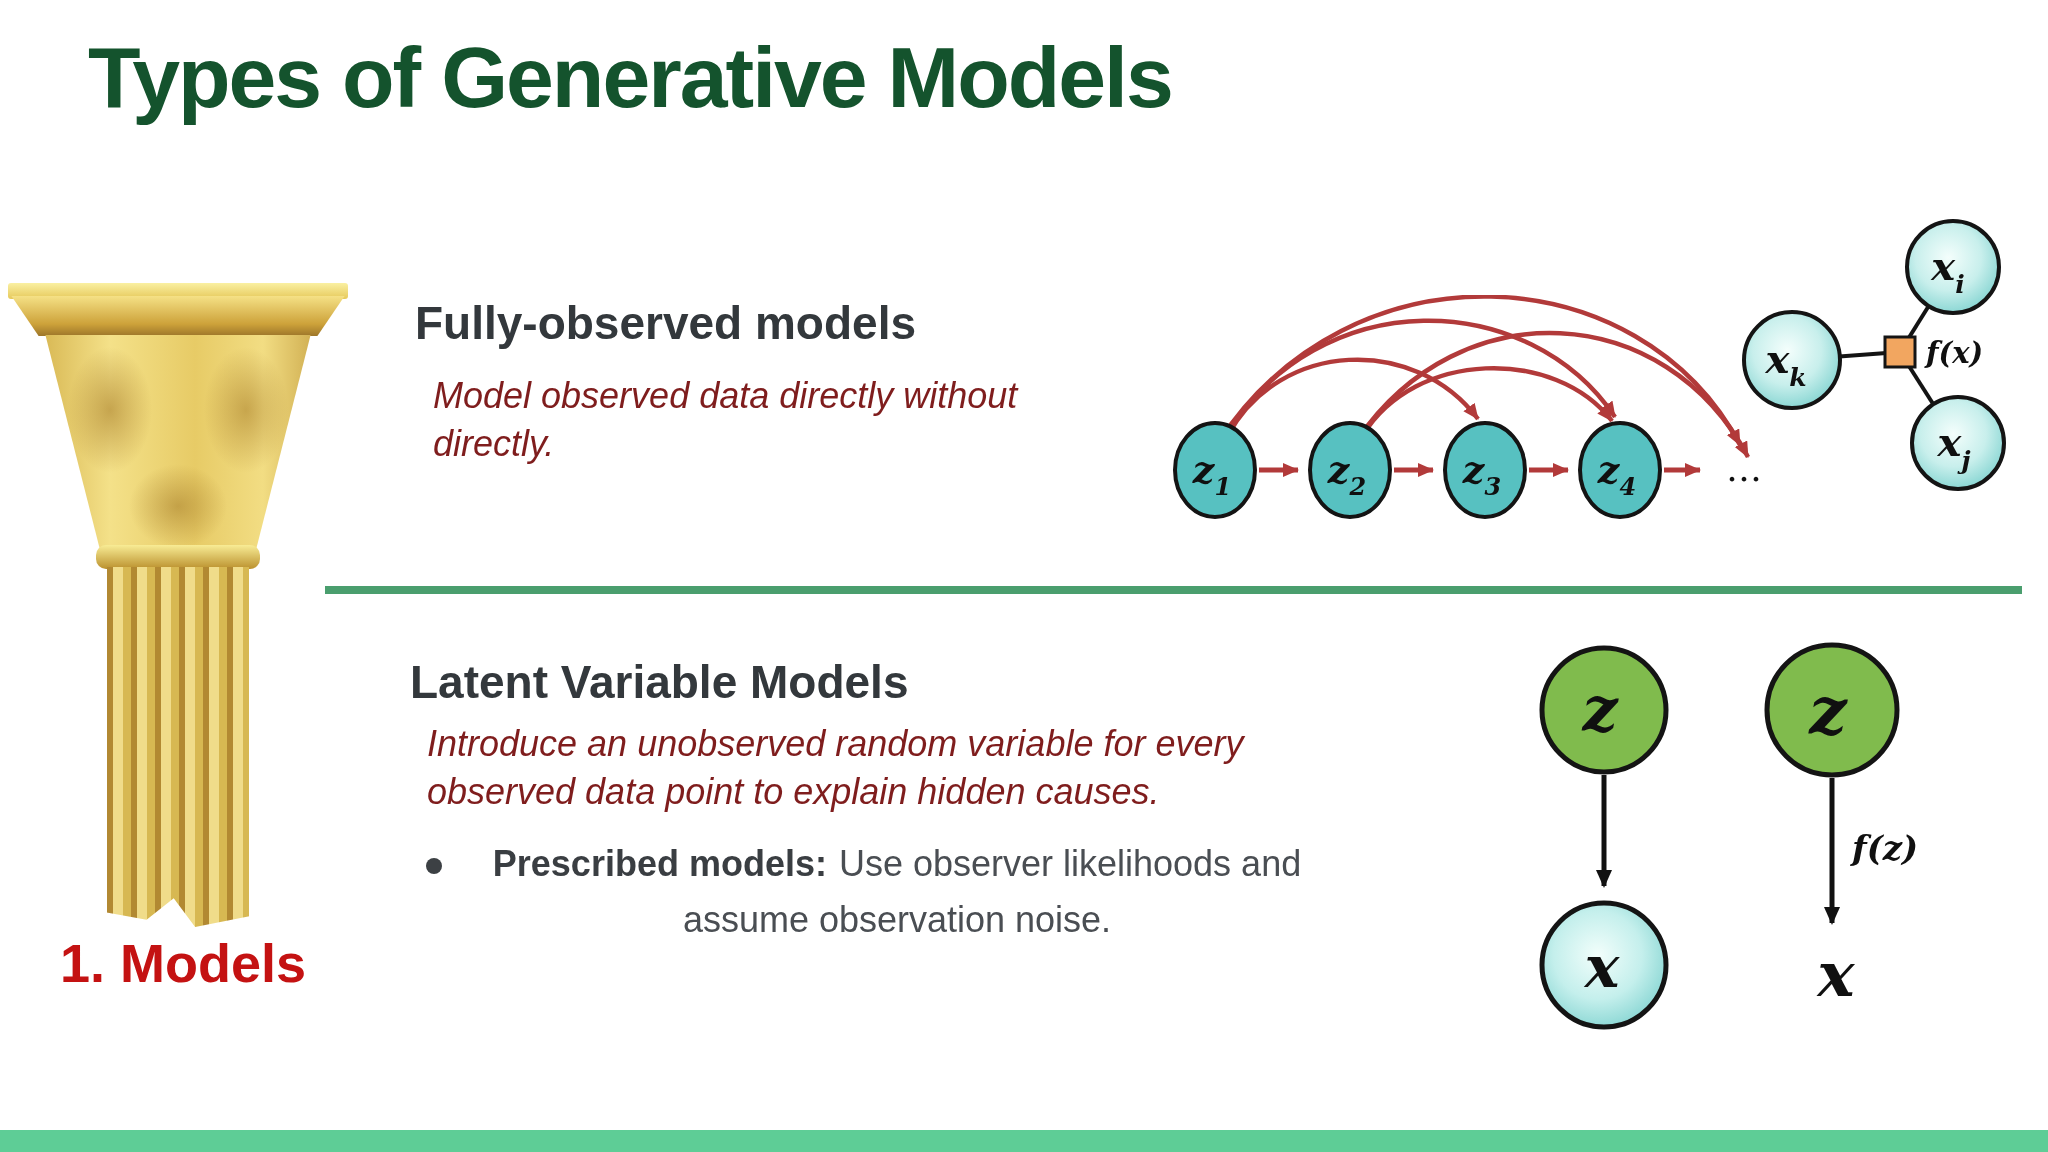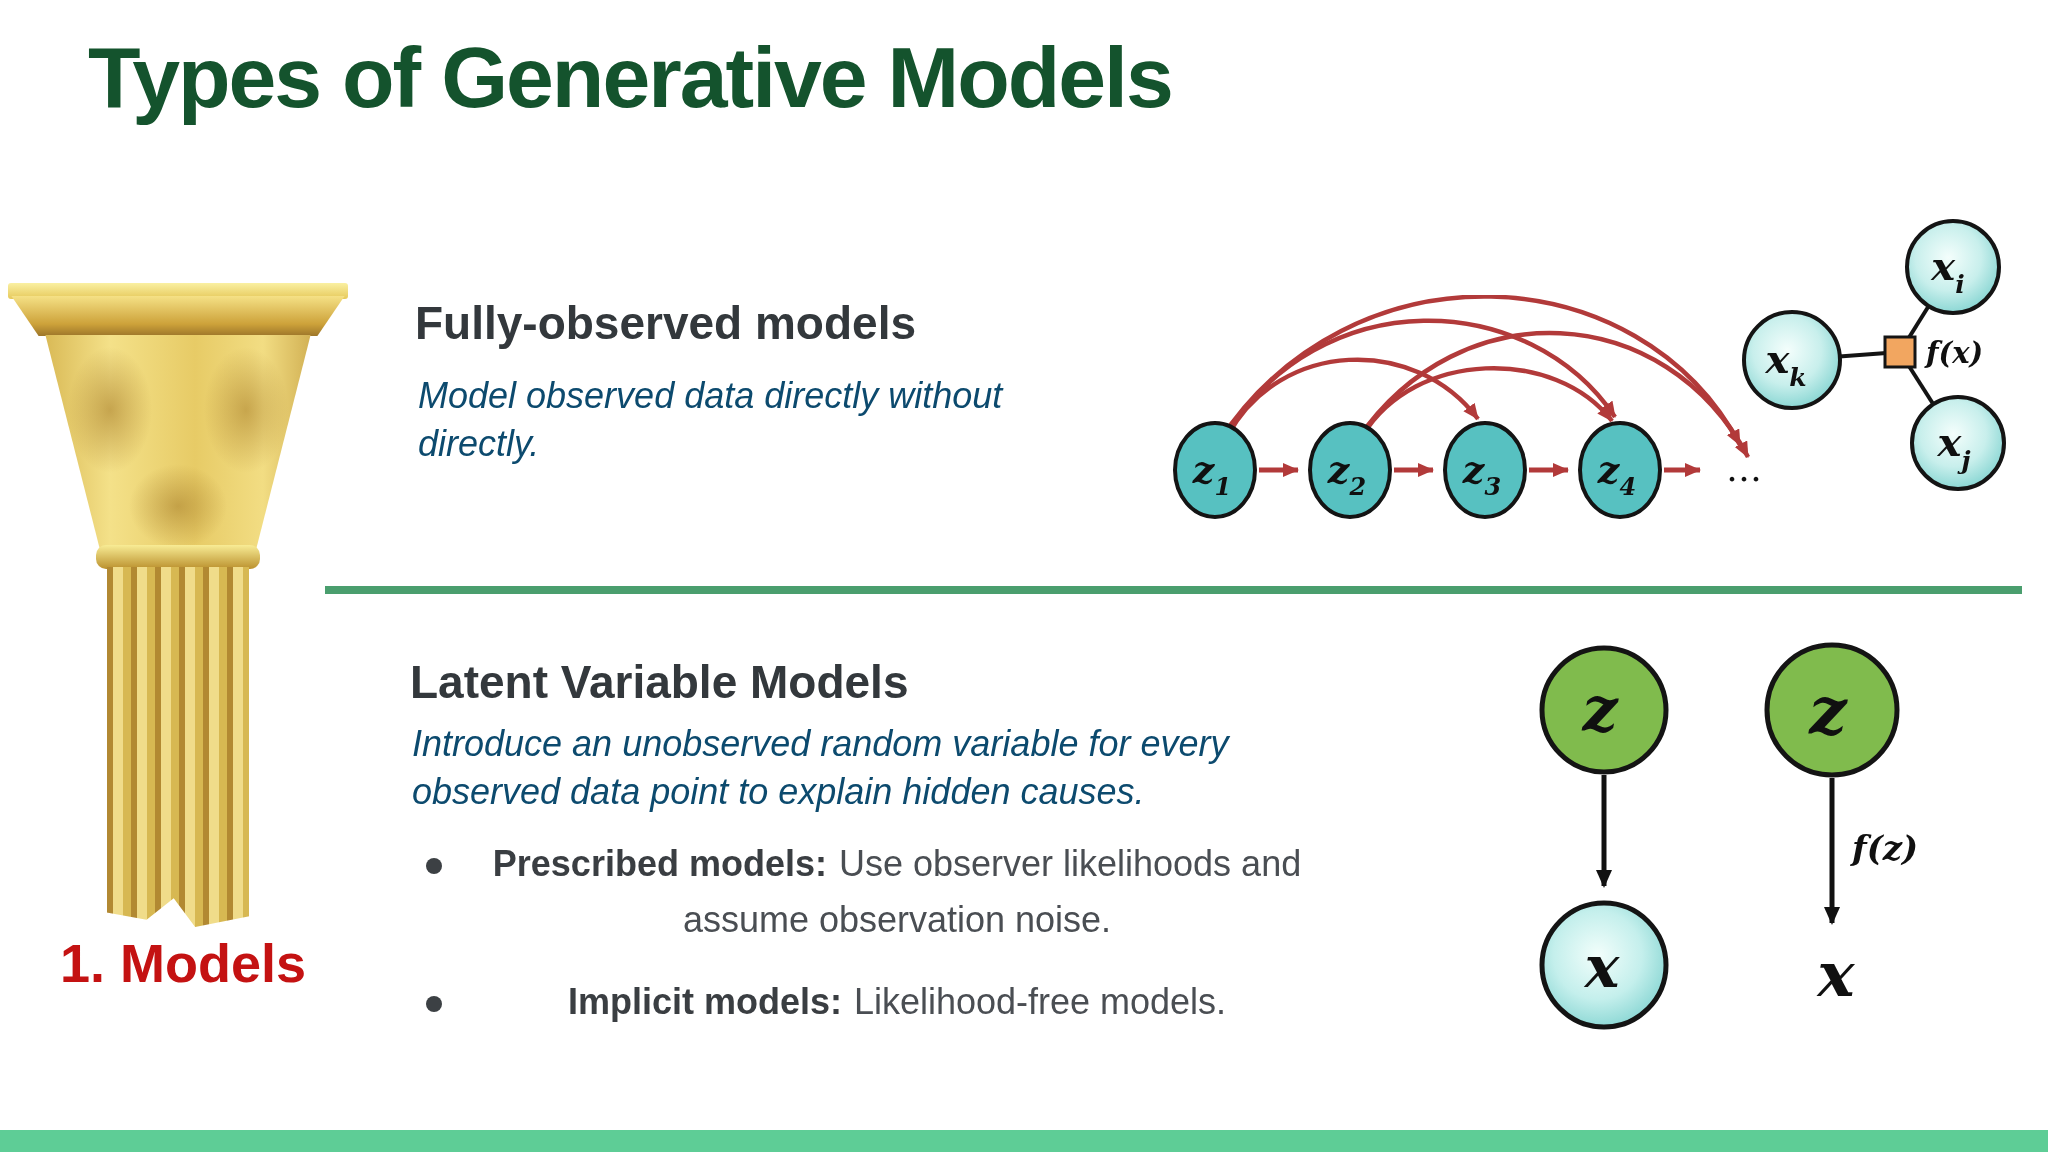--- a/index.html
+++ b/index.html
@@ -14,21 +14,21 @@
   
   .slide-title{
     left:88px;top:28px;
     font-size:86px;font-weight:800;letter-spacing:-2px;
     color:#14532d;
   }
   .sec-heading{
     font-size:46px;font-weight:800;color:#33383c;letter-spacing:0px;
   }
   .sec-desc{
-    font-size:36px;font-style:italic;color:#0c4a6e;line-height:1.32;
+    font-size:36px;font-style:italic;color:#7f1d1d;line-height:1.32;margin-left:15px;
   }
   .bullets{
     left:408px;top:836px;width:900px;
     font-size:36px;color:#4a4e53;
     list-style:none;margin:0;padding:0;text-align:center;
   }
   .bullets li{
     position:relative;padding-left:78px;margin-bottom:26px;line-height:1.55;
   }
   .bullets li::before{
@@ -171,23 +171,20 @@
 
 <div class="abs sec-heading" style="left:410px;top:655px;">Latent Variable Models</div>
 <div class="abs sec-desc" style="left:412px;top:720px;">
   <div>Introduce an unobserved random variable for every</div>
   <div>observed data point to explain hidden causes.</div>
 </div>
 
 <ul class="abs bullets">
   <li>
     <span class="bullet-term">Prescribed models:</span><span>Use observer likelihoods and assume observation noise.</span>
-  </li>
-  <li>
-    <span class="bullet-term">Implicit models:</span><span>Likelihood-free models.</span>
   </li>
 </ul>
 
 <svg class="abs" style="left:1526px;top:628px;" width="160" height="430" viewBox="0 0 160 430">
   <defs>
     <radialGradient id="cyanNode2" cx="45%" cy="42%" r="65%">
       <stop offset="0%" stop-color="#f2fefb"></stop>
       <stop offset="55%" stop-color="#c4efec"></stop>
       <stop offset="100%" stop-color="#7fd2cf"></stop>
     </radialGradient>

